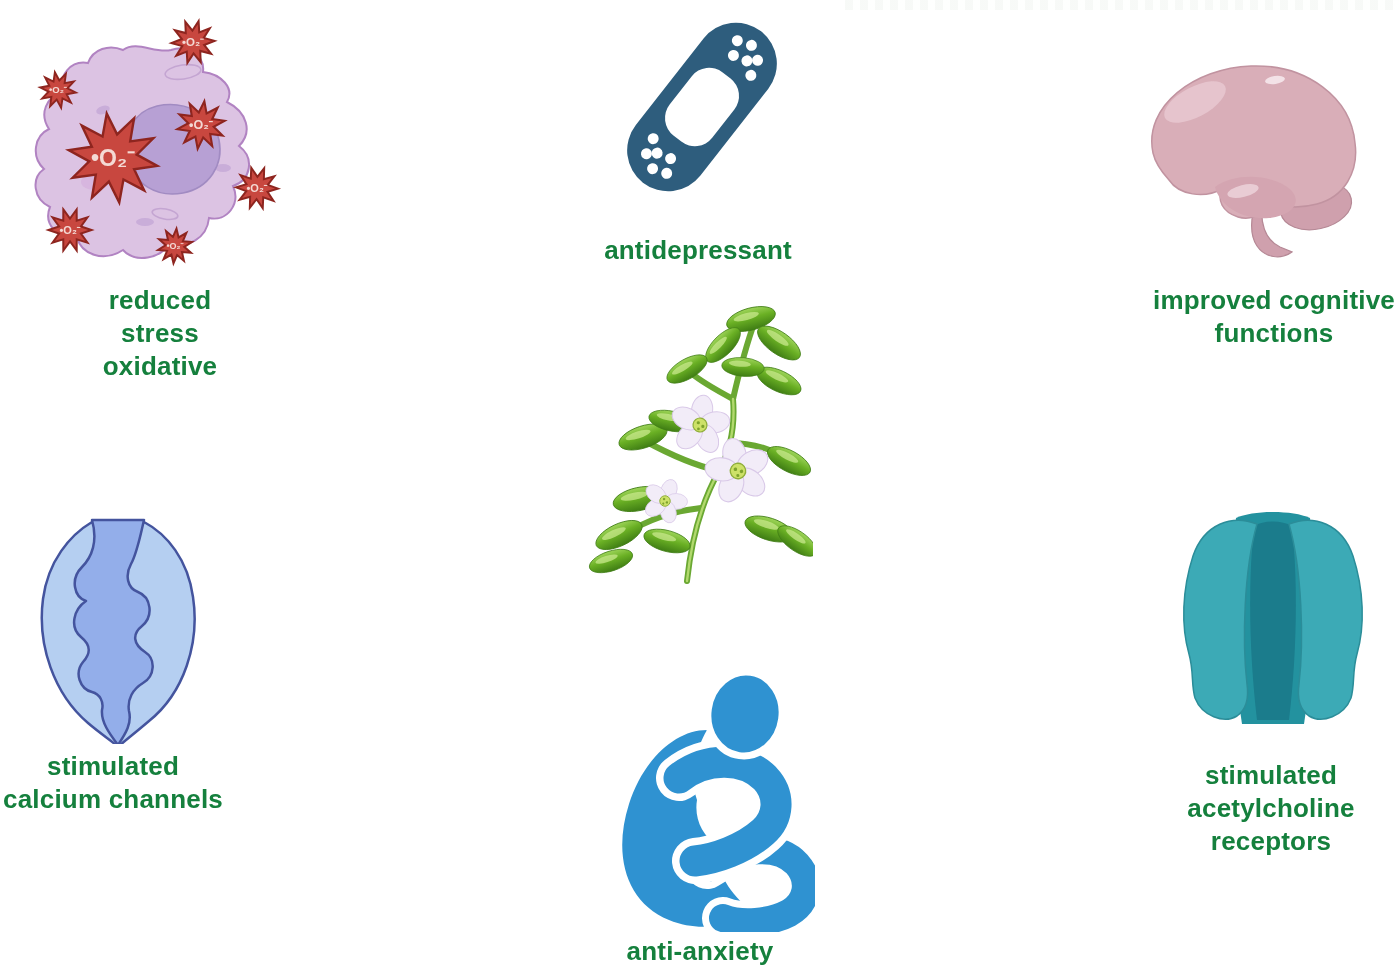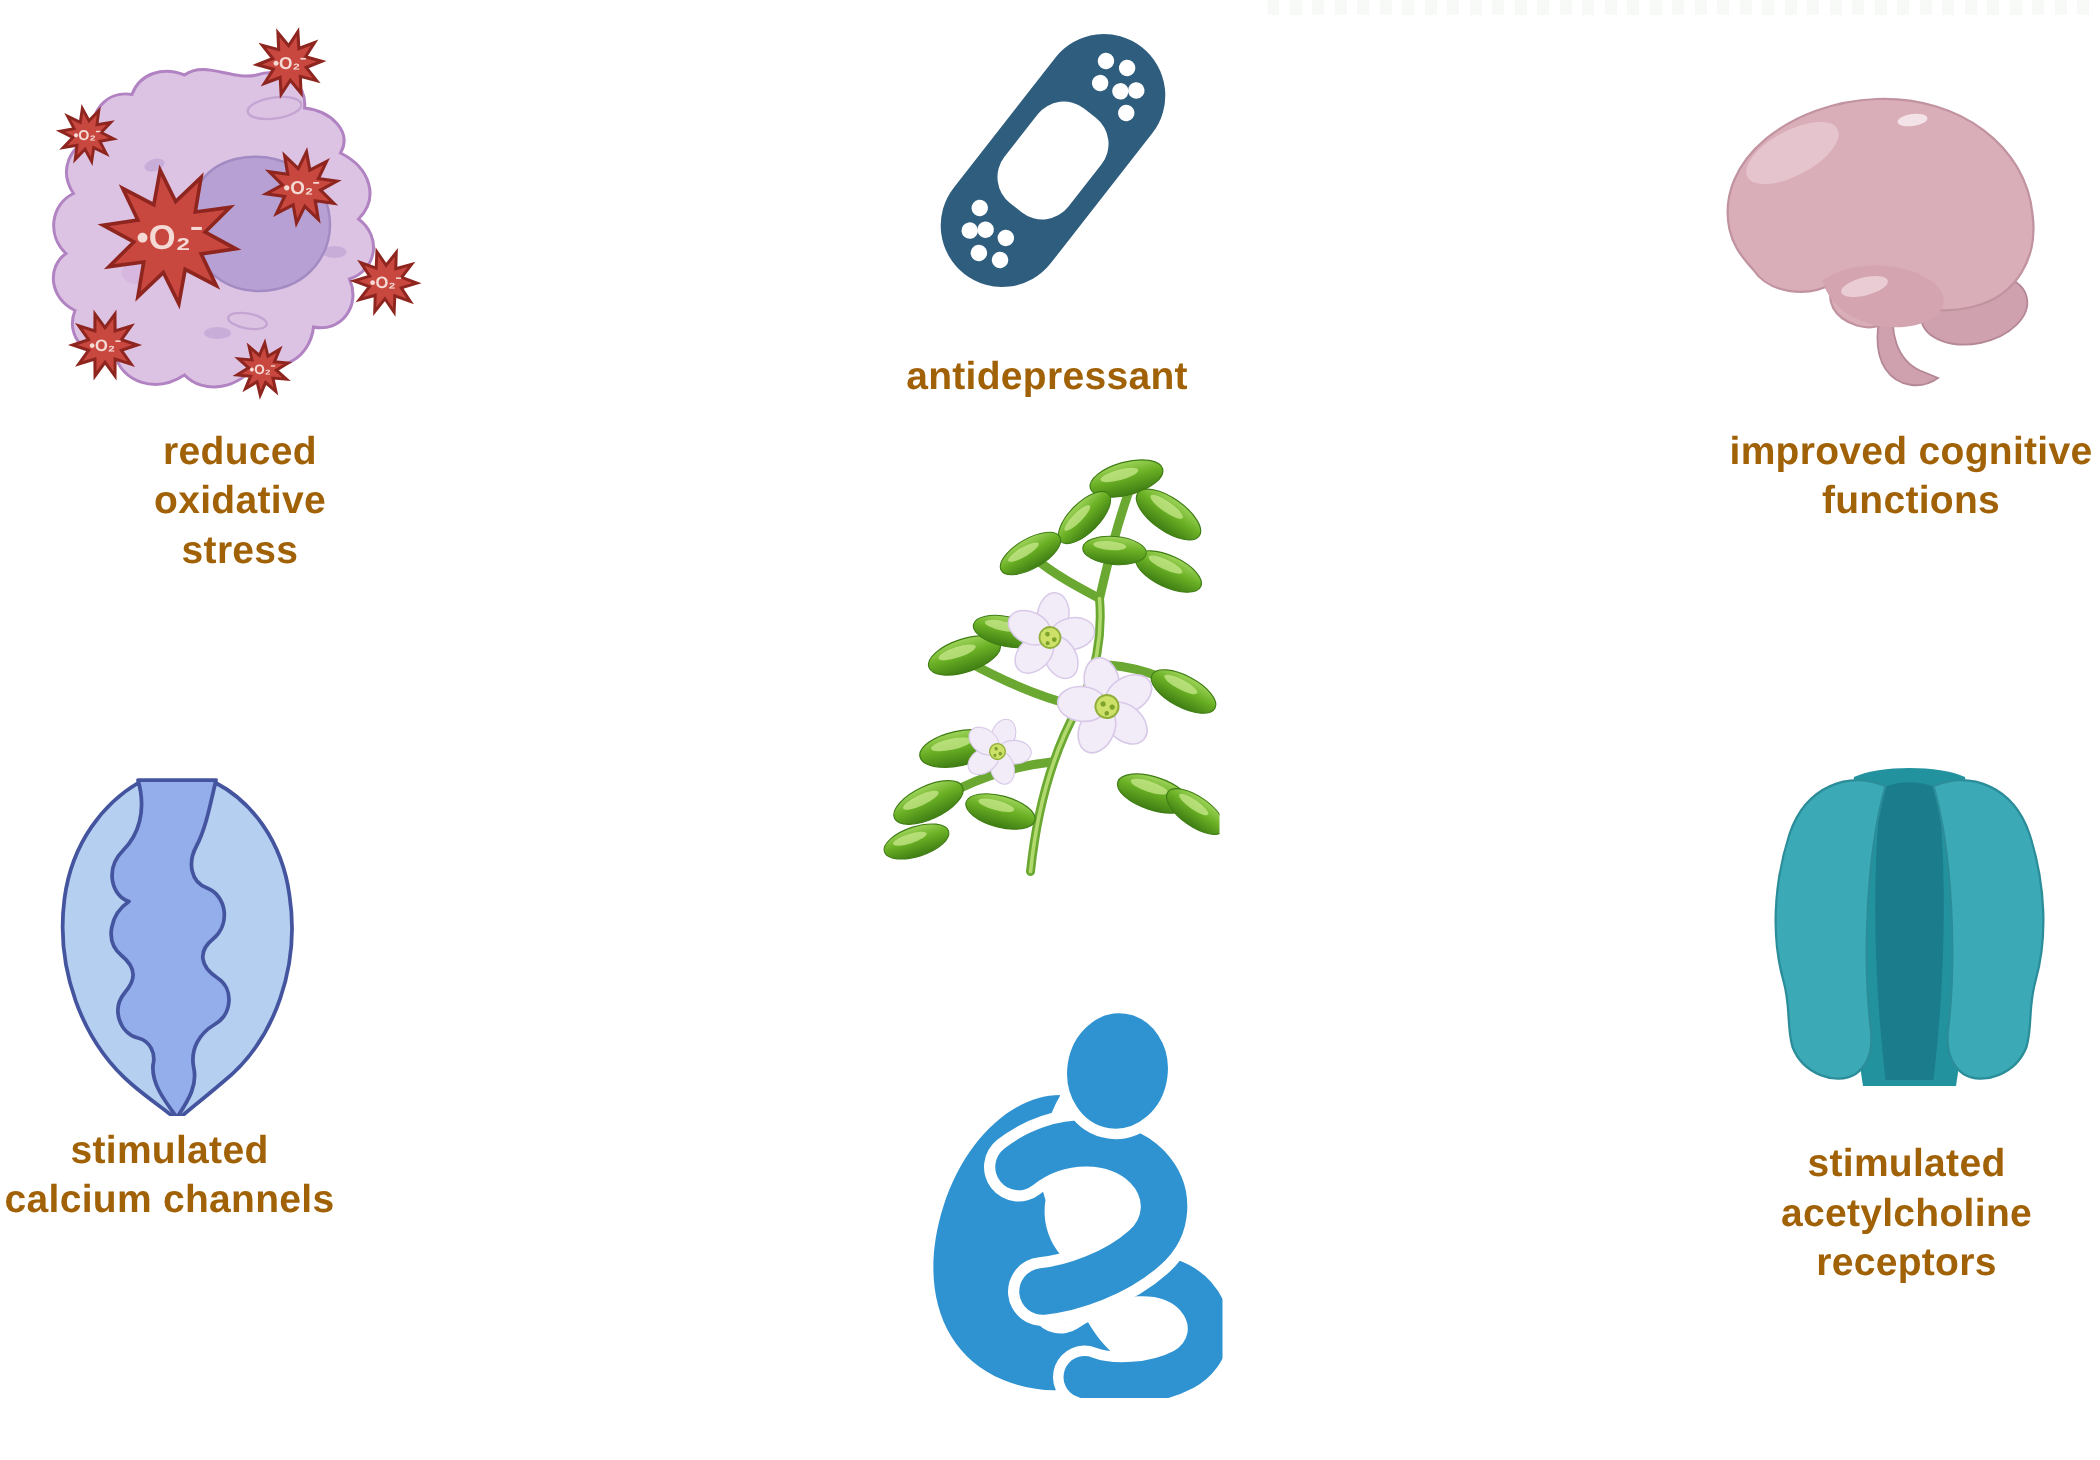--- a/index.html
+++ b/index.html
@@ -2,21 +2,21 @@
 <html><head>
 <meta charset="utf-8">
 <style>
   html,body{margin:0;padding:0;background:#ffffff;}
   body{width:1400px;height:973px;position:relative;overflow:hidden;
        font-family:"Liberation Sans",sans-serif;}
   .stage{position:absolute;left:0;top:0;width:1364px;height:973px;}
   .icon{position:absolute;}
   .icon svg{display:block;width:100%;height:100%;}
   .label{position:absolute;font-weight:700;font-size:26px;line-height:33px;
-         color:#a16207;text-align:center;letter-spacing:.2px;}
+         color:#15803d;text-align:center;letter-spacing:.2px;}
   .binomial{font-style:italic;font-size:30px;line-height:34px;}
   .wm-strip{position:absolute;left:845px;top:0;width:555px;height:10px;opacity:.55;
     background:repeating-linear-gradient(90deg,#f1f5f1 0 8px,#fdfffd 8px 15px);}
 </style>
 </head>
 <body>
 
 <div class="stage">
 
   <div class="wm-strip"></div>
@@ -67,22 +67,22 @@
         <text x="45" y="220" dy="0.35em" text-anchor="middle" font-size="11" font-weight="bold" fill="#f4d9d4">•O₂⁻</text>
       </g>
       <g>
         <use href="#burst" stroke="#8e251f" stroke-width="3.4" transform="translate(150,236) scale(0.58) rotate(5)" fill="#c8473f"></use>
         <text x="150" y="236" dy="0.35em" text-anchor="middle" font-size="9" font-weight="bold" fill="#f4d9d4">•O₂⁻</text>
       </g>
     </svg>
   </div>
   <div class="label" style="left:35px;top:284px;width:250px">
     <div>reduced</div>
+    <div>stress</div>
     <div>oxidative</div>
-    <div>stress</div>
   </div>
 
   <div class="icon" style="left:600px;top:5px;width:205px;height:205px">
     <svg viewBox="0 0 205 205" xmlns="http://www.w3.org/2000/svg">
       <g transform="translate(102,102) rotate(38)">
         <rect x="-41" y="-96" width="82" height="192" rx="41" fill="#2e5d7d"></rect>
         <rect x="-27" y="-40" width="54" height="80" rx="22" fill="#ffffff"></rect>
         <g fill="#ffffff">
           <circle cx="-13" cy="-74" r="5.5"></circle>
             <circle cx="1" cy="-79" r="5.5"></circle>
@@ -208,20 +208,23 @@
     <svg viewBox="0 0 220 264" xmlns="http://www.w3.org/2000/svg">
       <path d="M 112,62 C 80,62 48,92 34,136 C 18,186 30,234 74,252 C 106,265 138,258 156,242
            C 132,224 120,200 123,178 C 107,168 99,150 102,132 C 95,112 100,82 112,62 Z" fill="#2f92d1"></path>
       <path fill="none" stroke="#ffffff" stroke-width="42" stroke-linecap="round" d="M 112,200 C 146,178 184,176 202,196 C 217,213 212,235 194,245 C 175,255 146,257 128,250"></path>
       <path fill="none" stroke-width="28" stroke-linecap="round" d="M 112,200 C 146,178 184,176 202,196 C 217,213 212,235 194,245 C 175,255 146,257 128,250" stroke="#2f92d1"></path>
       <path fill="none" stroke="#ffffff" stroke-width="46" stroke-linecap="round" d="M 84,110 C 112,88 150,90 170,110 C 186,127 184,150 168,164 C 149,181 120,191 100,193"></path>
       <path fill="none" stroke-width="31" stroke-linecap="round" d="M 84,110 C 112,88 150,90 170,110 C 186,127 184,150 168,164 C 149,181 120,191 100,193" stroke="#2f92d1"></path>
       <ellipse cx="150" cy="46" rx="37" ry="42" stroke="#ffffff" stroke-width="7" transform="rotate(8 150 46)" fill="#2f92d1"></ellipse>
     </svg>
   </div>
+  <div class="label" style="left:550px;top:935px;width:300px">
+    <div>anti-anxiety</div>
+  </div>
 
   <div class="icon" style="left:1178px;top:512px;width:190px;height:222px">
     <svg viewBox="0 0 190 222" xmlns="http://www.w3.org/2000/svg">
       <path fill="#23929f" d="M 58,6 C 75,-2 115,-2 132,6 C 138,60 136,150 126,212 L 64,212 C 54,150 52,60 58,6 Z"></path>
       <path d="M 76,14 C 86,8 104,8 114,14 C 120,70 119,140 111,208 L 79,208 C 71,140 70,70 76,14 Z" fill="#1b7c8c"></path>
       <path stroke="#2b8d99" stroke-width="1.5" d="M 79,12 C 54,2 26,12 15,44 C 4,78 3,114 11,142 C 16,160 13,172 17,186
            C 24,204 46,212 59,204 C 69,197 71,186 69,172 C 64,128 66,58 79,12 Z" fill="#3caab6"></path>
       <path stroke="#2b8d99" stroke-width="1.5" d="M 111,12 C 136,2 164,12 175,44 C 186,78 187,114 179,142 C 174,160 177,172 173,186
            C 166,204 144,212 131,204 C 121,197 119,186 121,172 C 126,128 124,58 111,12 Z" fill="#3caab6"></path>
     </svg>

